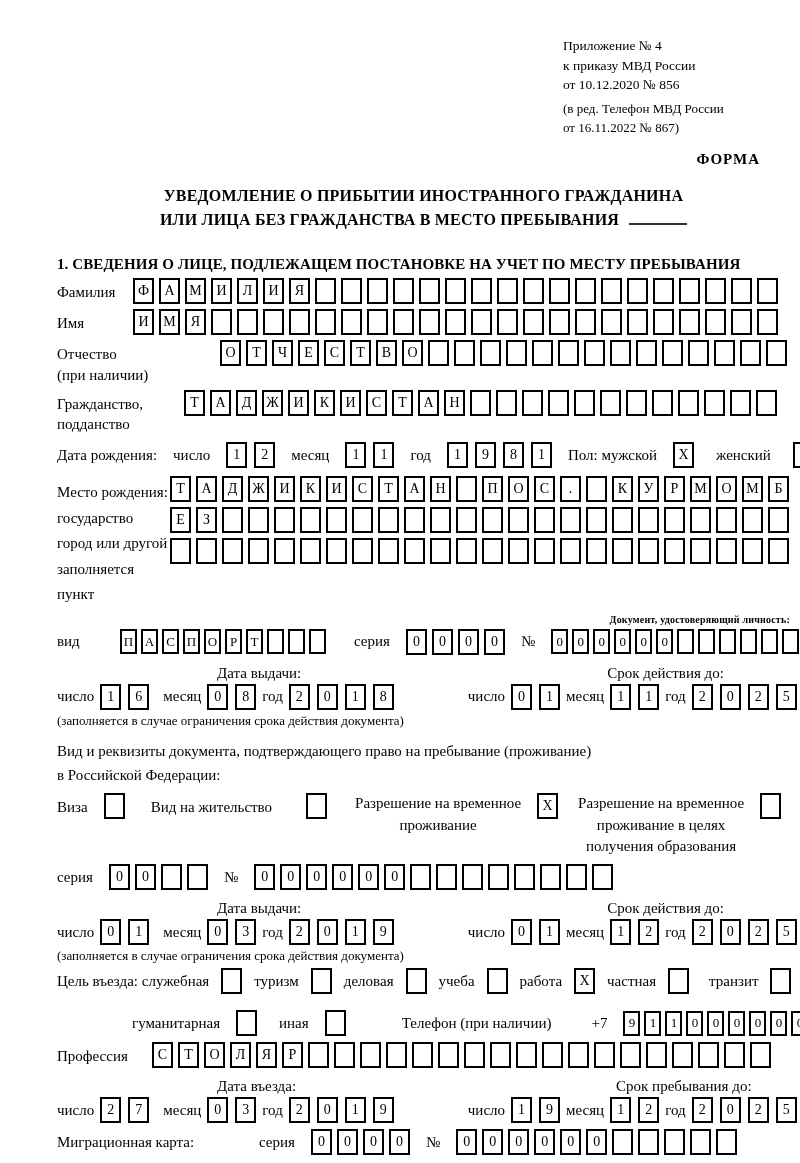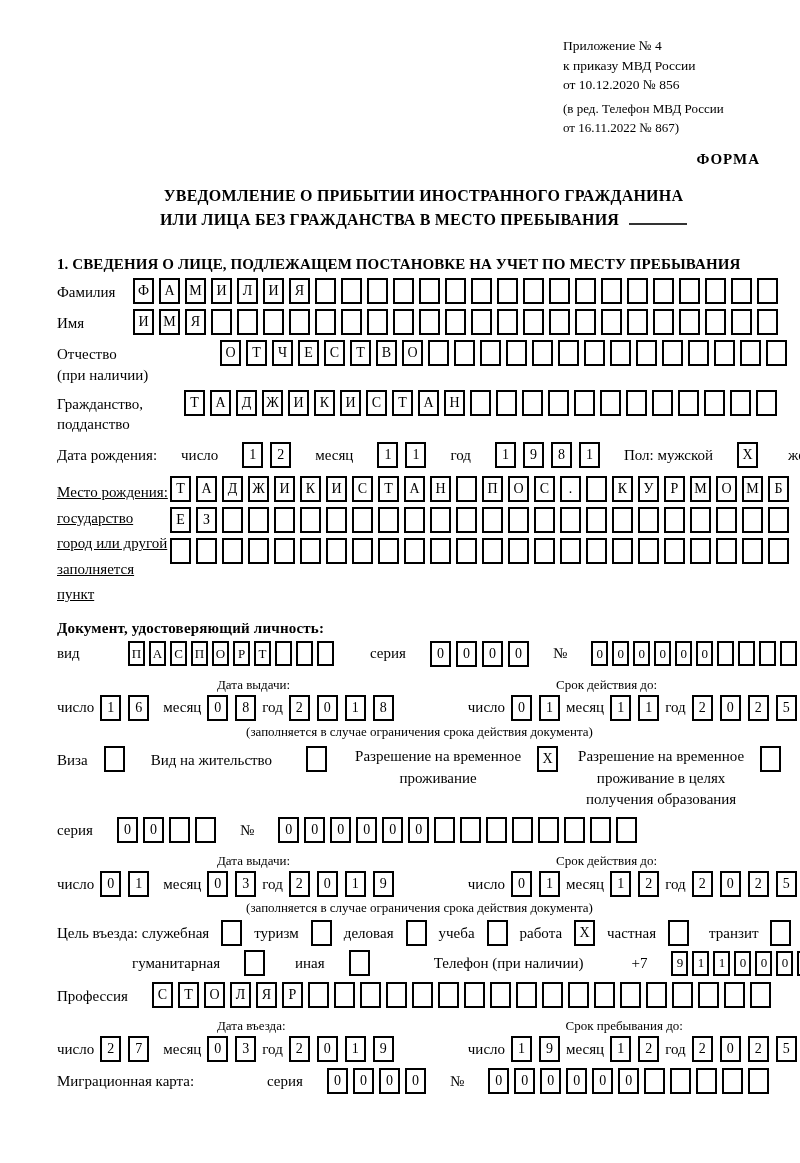--- a/index.html
+++ b/index.html
@@ -28,31 +28,31 @@
   .cells { display:flex; gap:5px; flex:0 0 auto; }
   .cell { flex:0 0 auto; width:21px; height:26px; border:2px solid #000;
           display:flex; align-items:center; justify-content:center; font-size:14px; background:#fff; }
   .cells.narrow { gap:4px; } .cells.narrow .cell { width:17px; height:25px; font-size:13px; }
   .cells.spaced { gap:7px; }
   .cells-rows > .cells { margin-bottom:5px; }
 
   .checkbox { flex:0 0 auto; width:21px; height:26px; border:2px solid #000;
               display:inline-flex; align-items:center; justify-content:center; font-size:14px; }
 
-  .inline { display:flex; align-items:center; gap:24px; }
+  .inline { display:flex; align-items:center; gap:16px; }
   .inline .word { flex:0 0 auto; }
 
-  .dates-head { display:flex; margin-top:10px; font-size:13px; }
+  .dates-head { display:flex; margin-top:10px; font-size:15px;gap:40px; }
   .dates-row { display:flex; align-items:center; margin-top:2px; }
   .dgroup { display:flex; align-items:center; gap:6px; }
-  .note { font-size:13px; text-align:center; padding-right:8px; margin-top:3px; }
+  .note { font-size:13px; text-align:left; padding-right:8px; margin-top:3px; }
 
   .opt { display:flex; align-items:flex-start; gap:16px; }
   .opt .olbl { text-align:center; line-height:1.45; }
-  .doc-heading { text-align:left; font-weight:bold; font-size:15px; margin-top:12px; letter-spacing:0.2px; }
+  .doc-heading { text-align:right; font-weight:bold; font-size:10px; margin-top:6px; letter-spacing:0.2px; }
   .intro { font-size:15px; margin-top:10px; line-height:1.6; }
 </style>
 </head>
 <body>
 
 <div class="page">
 
   <div class="appendix">
     <div>Приложение № 4</div>
     <div>к приказу МВД России</div>
@@ -215,21 +215,21 @@
         <span class="cell">8</span>
         <span class="cell">1</span>
       </span>
     <span class="word">Пол: мужской</span>
     <span class="checkbox">X</span>
     <span class="word" style="margin-left:6px;">женский</span>
     <span class="checkbox" style="margin-left:6px;"></span>
   </div>
 
   <div class="frow" style="margin-top:8px;">
-    <div class="lbl w113" style="line-height:1.7;text-decoration:underline;">
+    <div class="lbl w113" style="line-height:1.7;">
       <div>Место рождения:</div>
       <div>государство</div>
       <div>город или другой</div>
       <div>заполняется пункт</div>
     </div>
     <div class="cells-rows">
       <div class="cells">
           <span class="cell">Т</span>
           <span class="cell">А</span>
           <span class="cell">Д</span>
@@ -389,20 +389,24 @@
       <span class="cells spaced">
           <span class="cell">2</span>
           <span class="cell">0</span>
           <span class="cell">2</span>
           <span class="cell">5</span>
         </span>
     </div>
   </div>
   <div class="note">(заполняется в случае ограничения срока действия документа)</div>
 
+  <div class="intro">
+    <div>Вид и реквизиты документа, подтверждающего право на пребывание (проживание)</div>
+    <div>в Российской Федерации:</div>
+  </div>
 
   <div class="frow" style="margin-top:6px;">
     <div class="opt">
       <span class="olbl" style="padding-top:4px;">Виза</span>
       <span class="checkbox"></span>
     </div>
     <div class="opt" style="margin-left:26px;">
       <span class="olbl" style="padding-top:4px;">Вид на жительство</span>
       <span class="checkbox" style="margin-left:18px;"></span>
     </div>
@@ -506,21 +510,21 @@
     <span class="word">учеба</span>
     <span class="checkbox"></span>
     <span class="word">работа</span>
     <span class="checkbox">X</span>
     <span class="word">частная</span>
     <span class="checkbox"></span>
     <span class="word" style="margin-left:8px;">транзит</span>
     <span class="checkbox"></span>
   </div>
 
-  <div class="frow inline" style="margin-top:4px; margin-left:75px;">
+  <div class="frow inline" style="margin-top:16px; margin-left:75px;">
     <span class="word">гуманитарная</span>
     <span class="checkbox"></span>
     <span class="word" style="margin-left:6px;">иная</span>
     <span class="checkbox"></span>
     <span class="word" style="margin-left:40px;">Телефон (при наличии)</span>
     <span class="word" style="margin-left:24px;">+7</span>
     <span class="cells narrow">
         <span class="cell">9</span>
         <span class="cell">1</span>
         <span class="cell">1</span>

